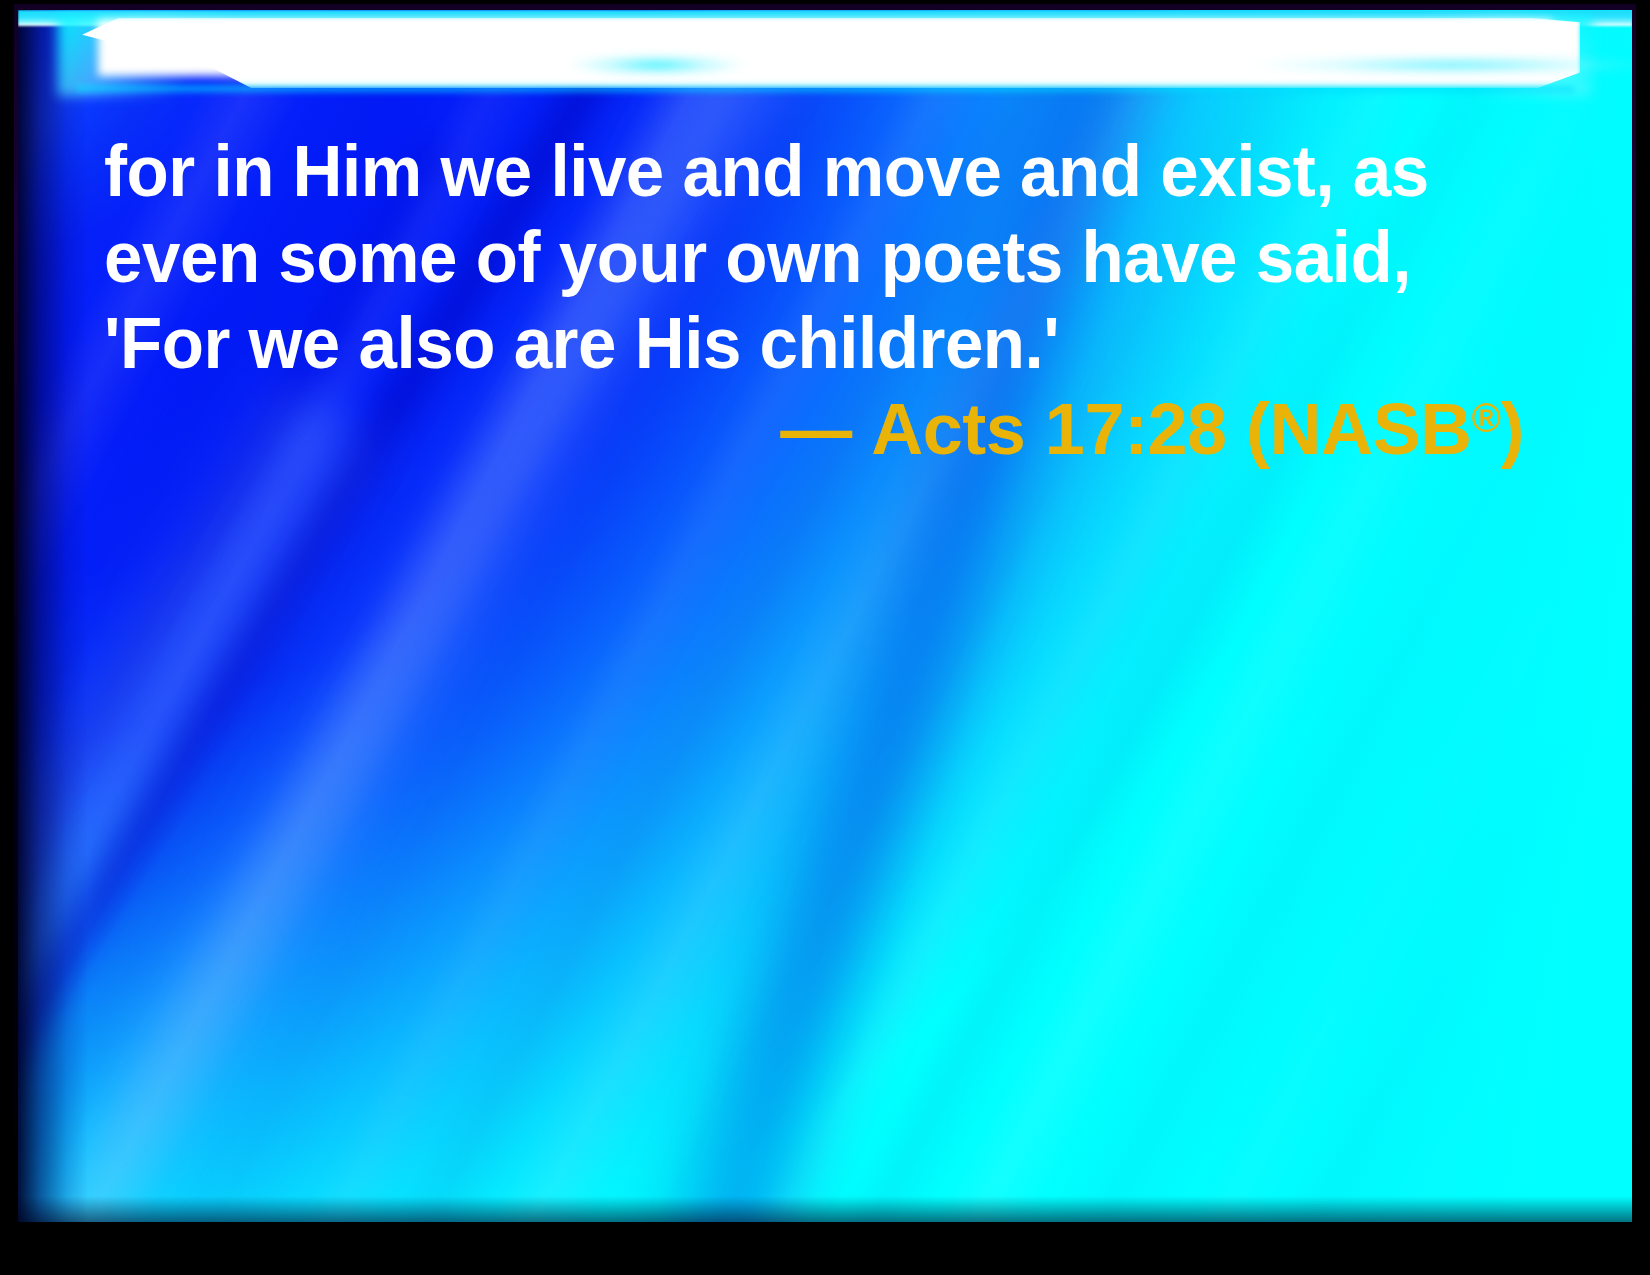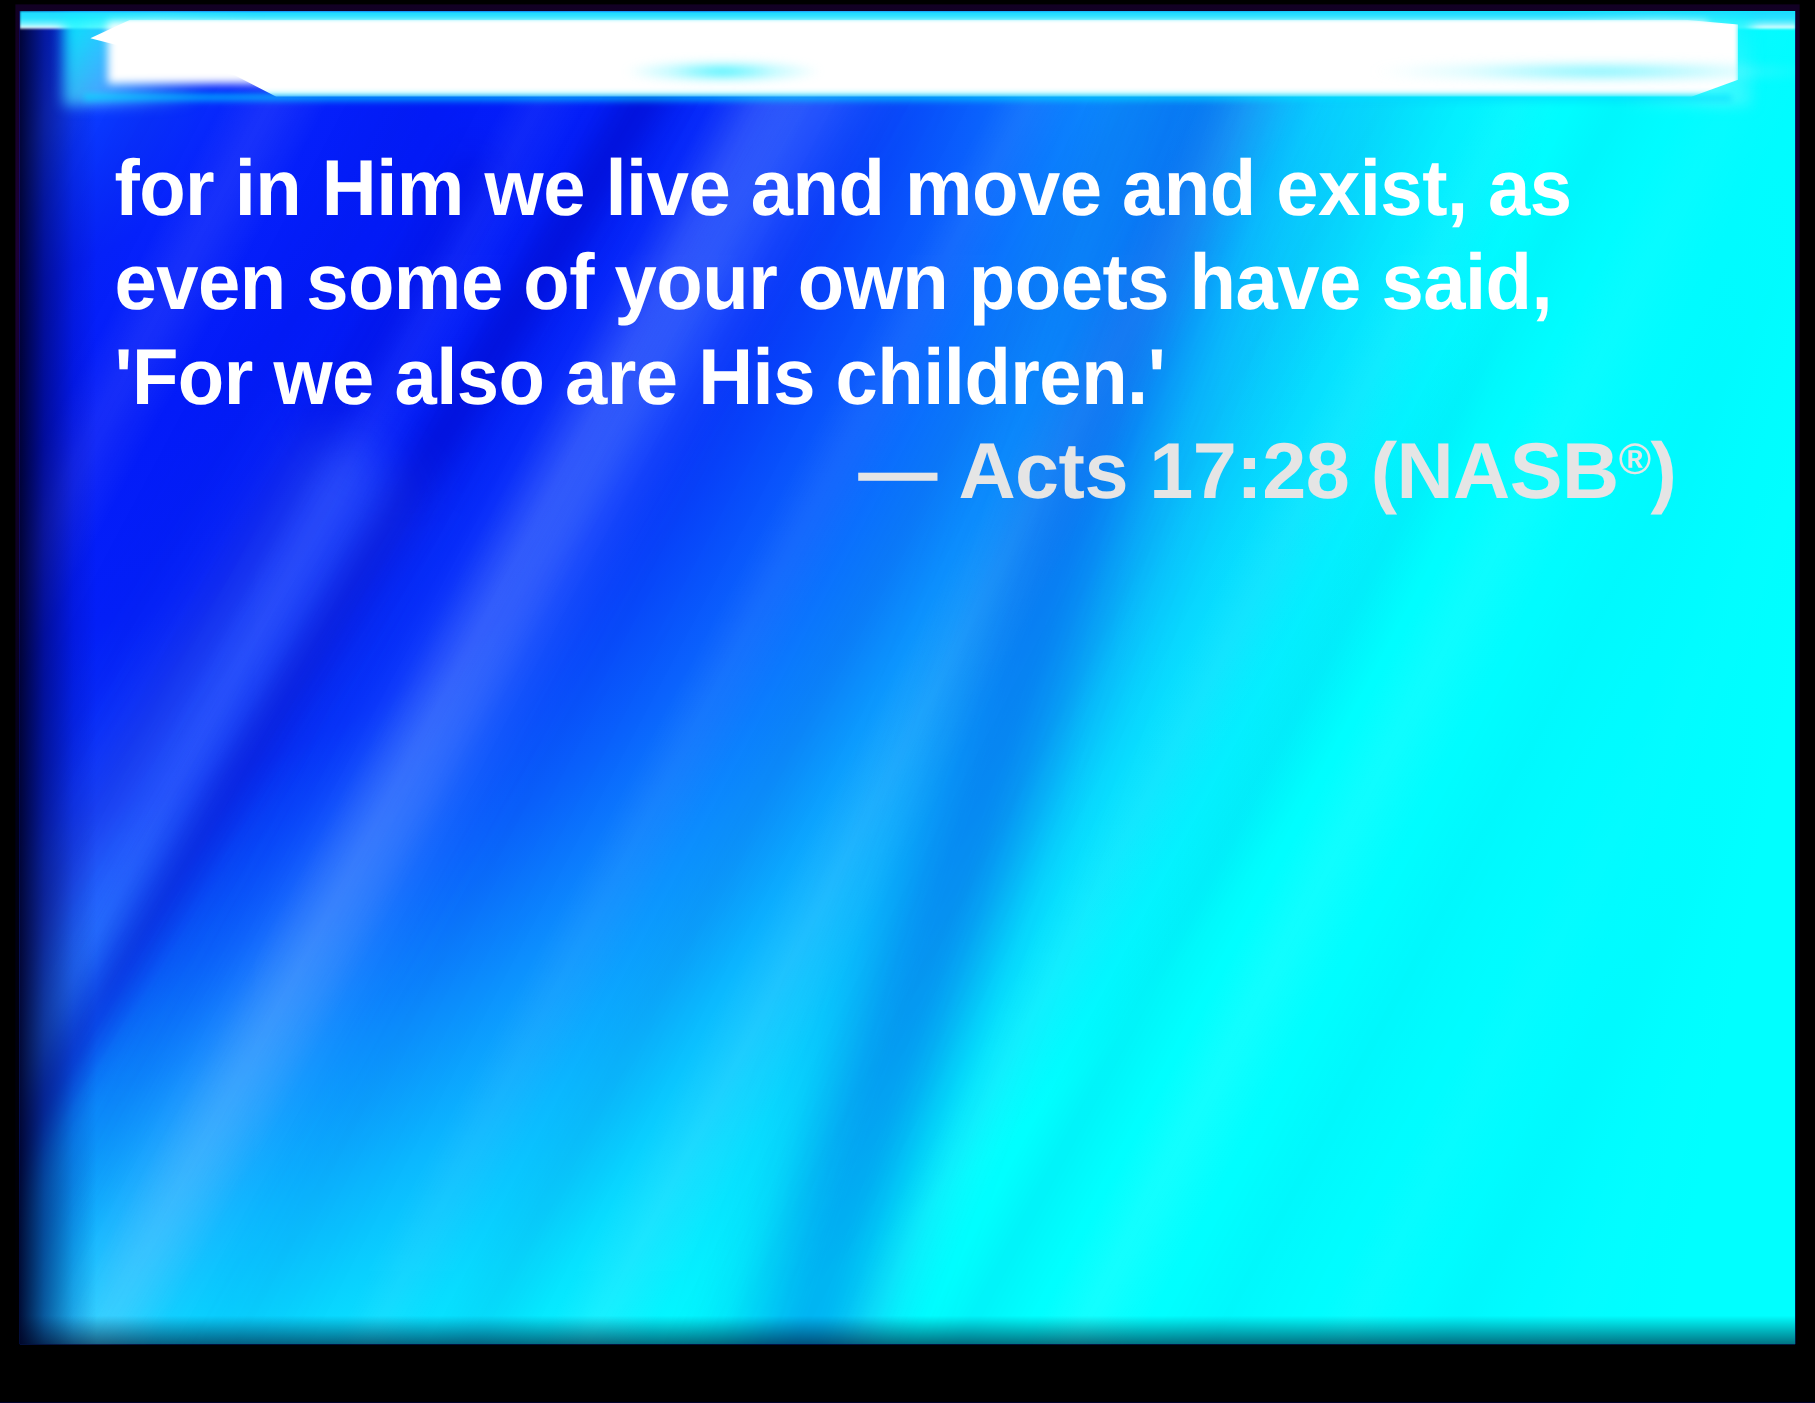--- a/index.html
+++ b/index.html
@@ -277,21 +277,21 @@
     left: 86px;
     top: 376px;
     width: 1420px;
     text-align: right;
     z-index: 10;
     font-family: "Liberation Sans Narrow", "Liberation Sans", "DejaVu Sans Condensed", sans-serif;
     font-weight: bold;
     font-size: 72px;
     line-height: 86px;
     letter-spacing: -0.5px;
-    color: #e5e5e5;
+    color: #eab308;
     white-space: nowrap;
   }
   #verse-reference .reg-mark {
     font-size: 40px;
     vertical-align: 22px;
     line-height: 1;
   }
 </style>
 </head>
 <body>

